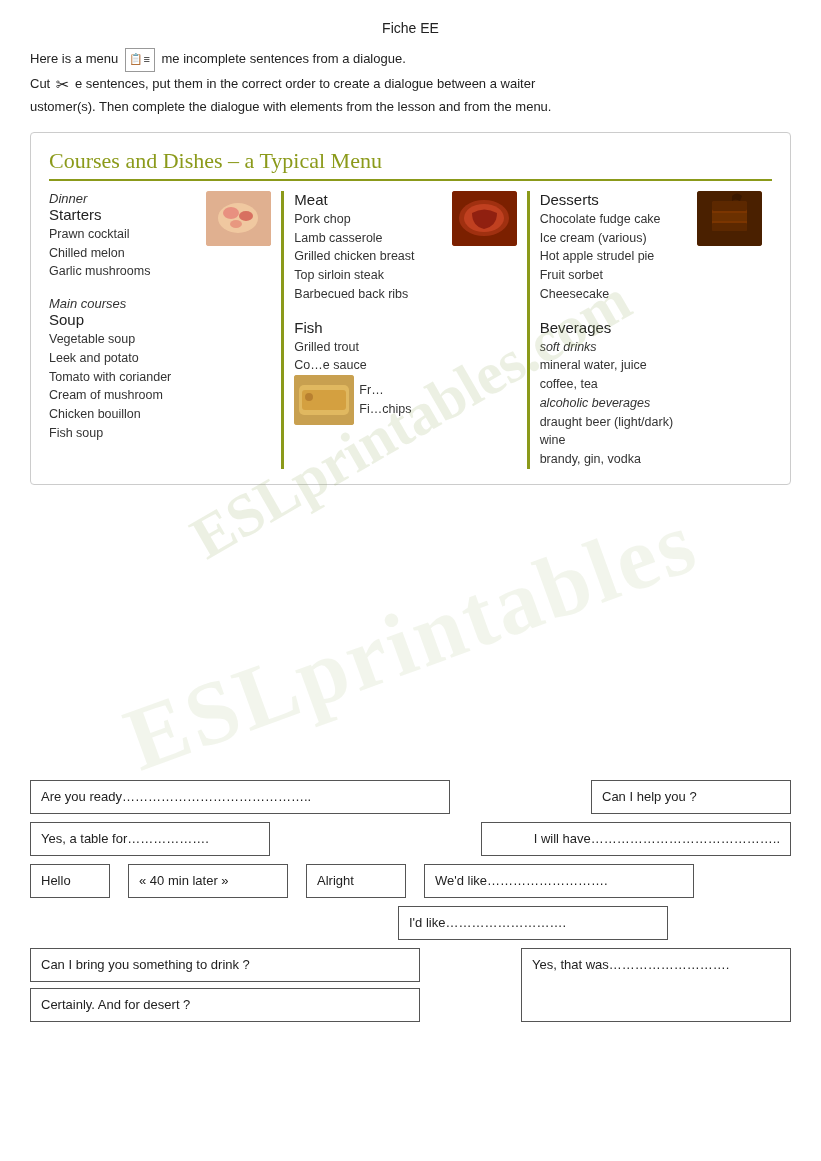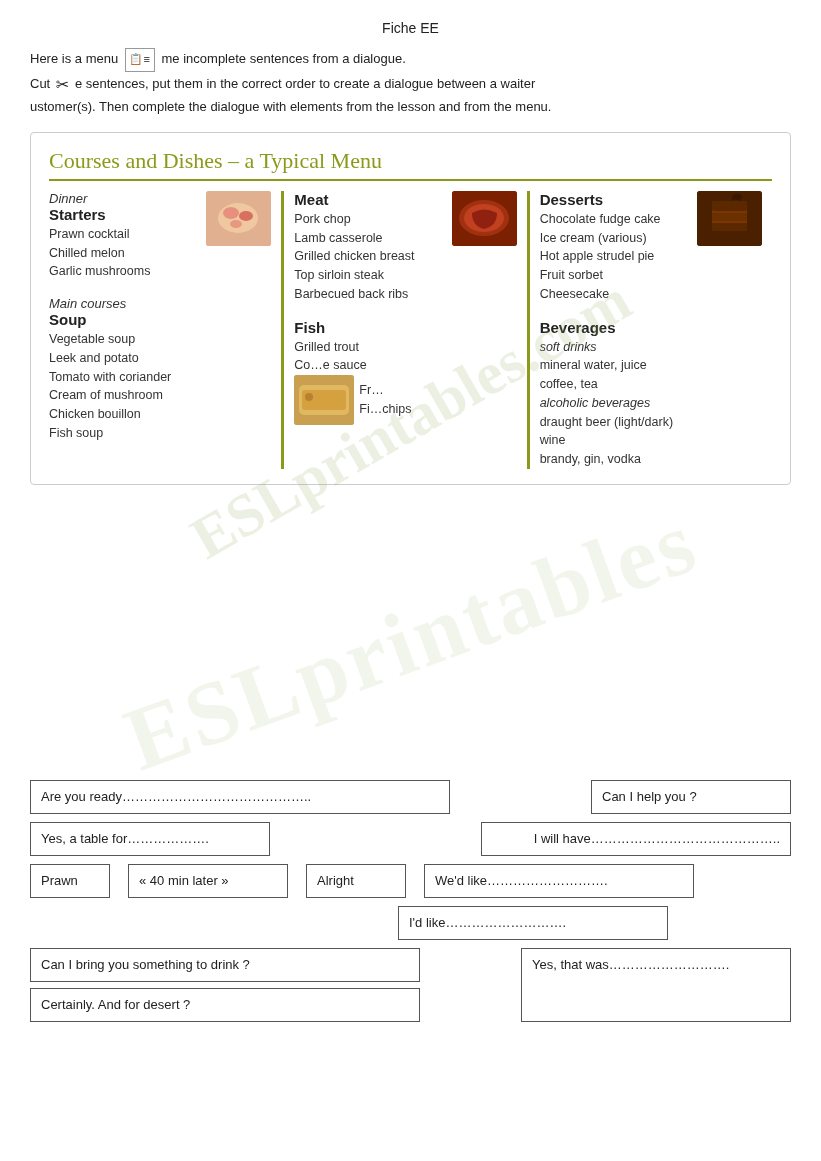--- a/index.html
+++ b/index.html
@@ -80,21 +80,21 @@
     }
 
     .menu-col .category-italic {
       font-style: italic;
       font-size: 13px;
       color: #333;
       display: block;
     }
 
     .menu-col .category-bold {
-      font-weight: bold;
+      font-weight: normal;
       font-size: 15px;
       color: #222;
       display: block;
       margin-bottom: 2px;
     }
 
     .menu-col .item {
       display: block;
       font-size: 12.5px;
       line-height: 1.5;
@@ -345,21 +345,21 @@
     <div class="sentence-box" style="width:200px;">Can I help you ?</div>
   </div>
 
   <div class="dialogue-row">
     <div class="sentence-box" style="width:240px;">Yes, a table for……………….</div>
     <div style="flex:1;"></div>
     <div class="sentence-box" style="width:310px;text-align:right;">I will have……………………………………..</div>
   </div>
 
   <div class="dialogue-row">
-    <div class="sentence-box small">Prawn</div>
+    <div class="sentence-box small">Hello</div>
     <div class="sentence-box" style="width:160px;">« 40 min later »</div>
     <div class="sentence-box" style="width:100px;">Alright</div>
     <div class="sentence-box" style="width:270px;">We'd like……………………….</div>
   </div>
 
   <div class="dialogue-row">
     <div style="width:350px;"></div>
     <div class="sentence-box" style="width:270px;">I'd like……………………….</div>
   </div>
 

